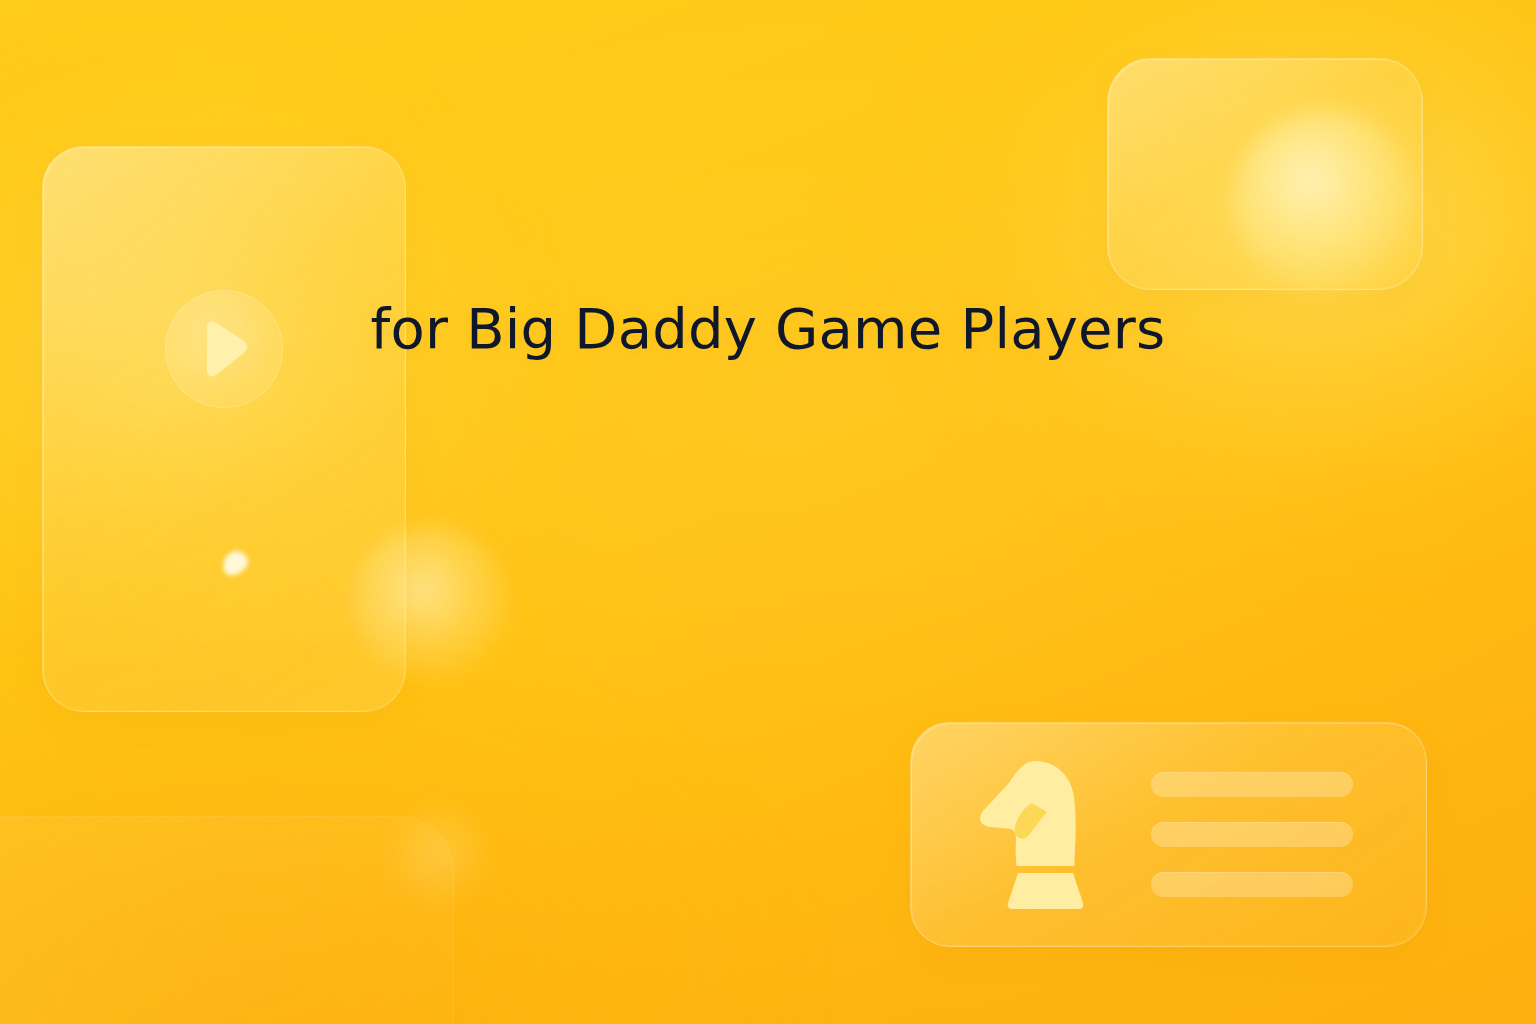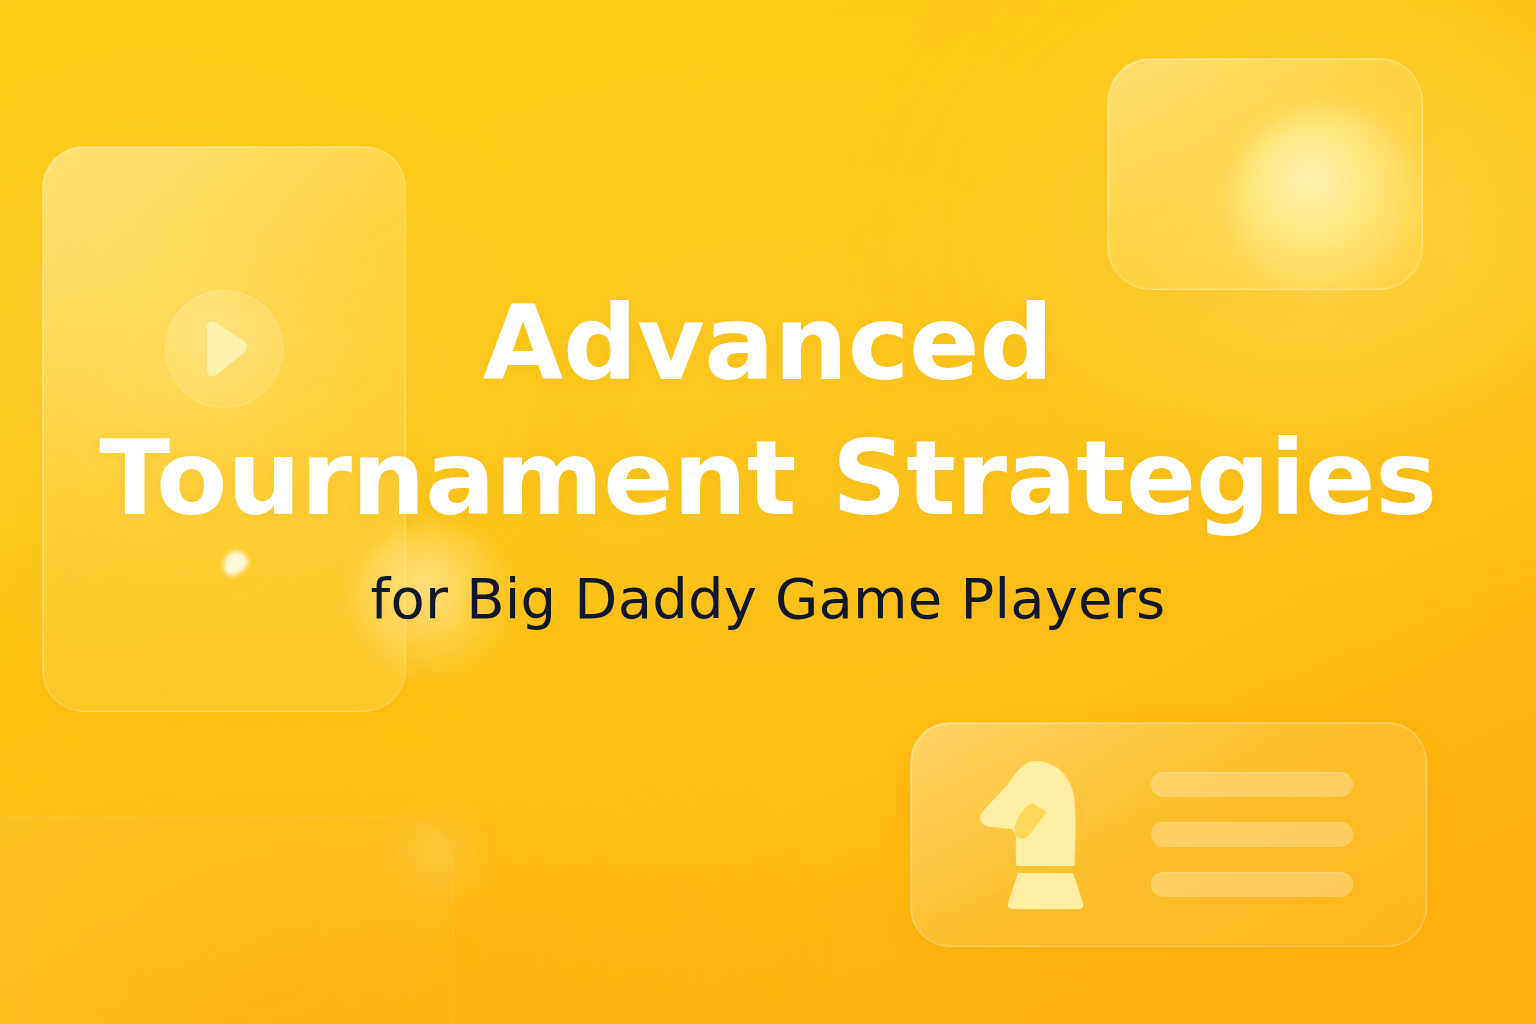--- a/index.html
+++ b/index.html
@@ -363,18 +363,16 @@
       <div class="bar"></div>
       <div class="bar"></div>
     </div>
   </div>
 
   <div id="flare-main"></div>
   <div id="flare-small"></div>
   <div id="sparkle"></div>
 
   <div id="text-block">
-    <h1 id="title">Advanced
-Tournament Strategies</h1>
     <p id="subtitle">for Big Daddy Game Players</p>
   </div>
 
 </div>
 
 </body></html>

